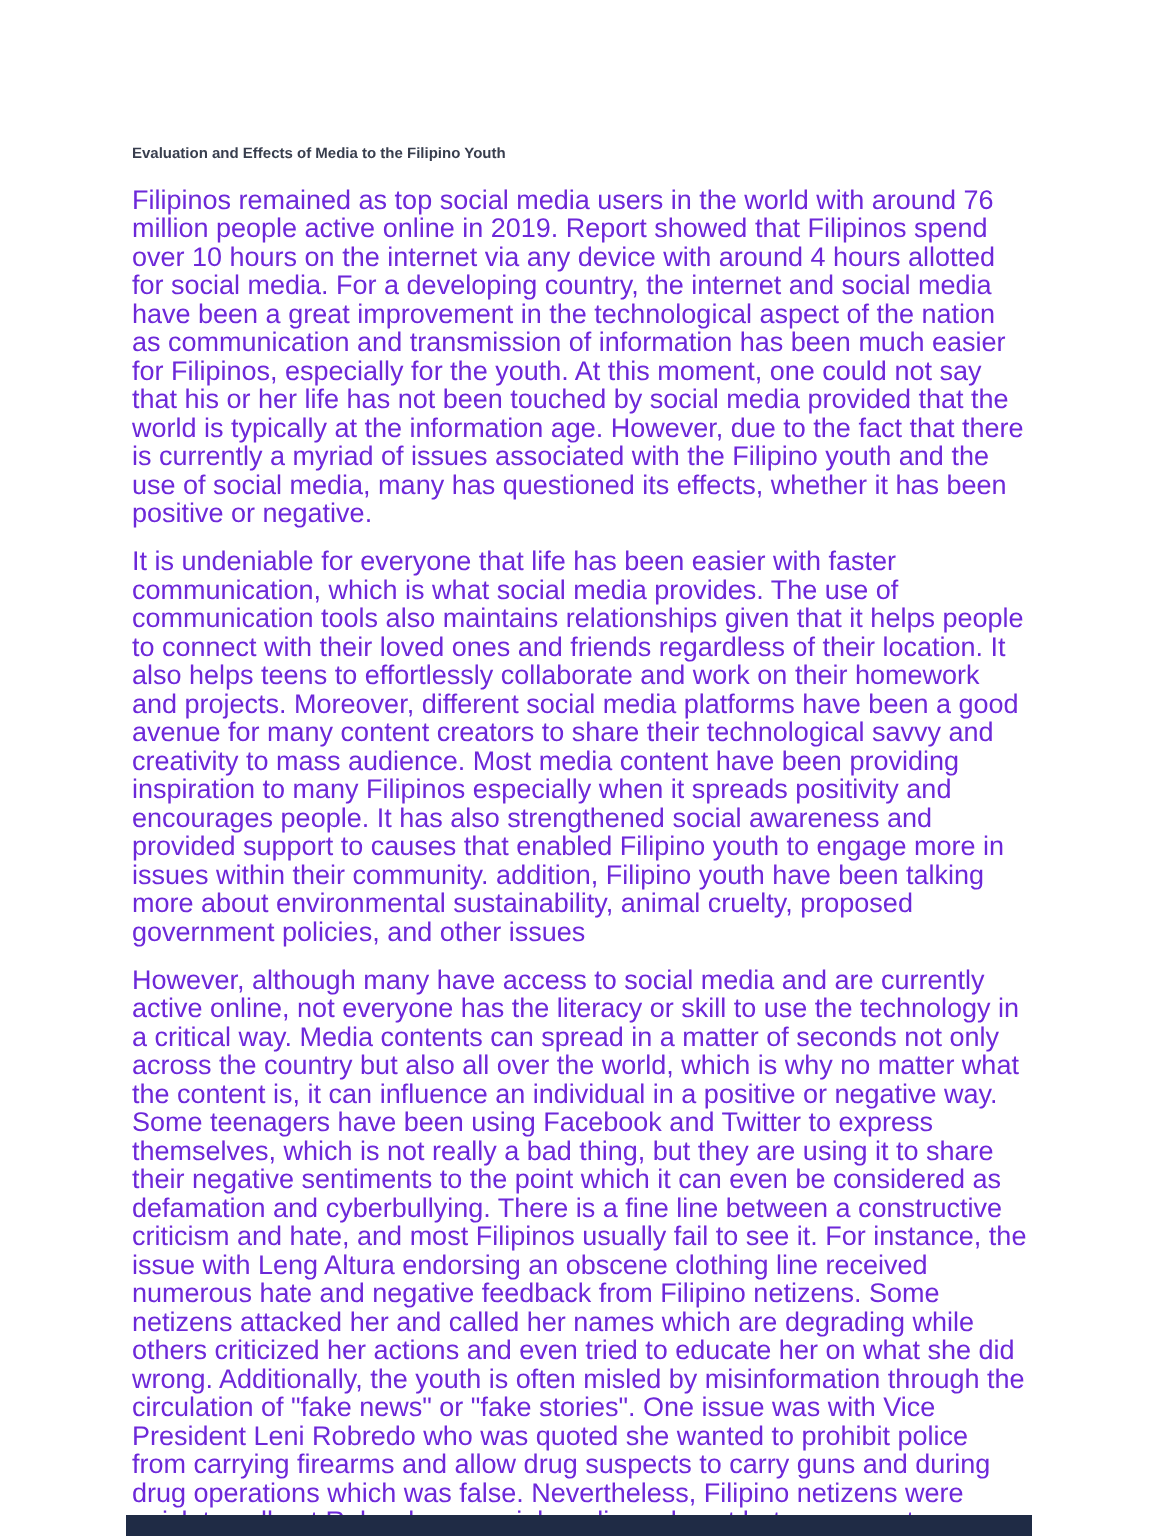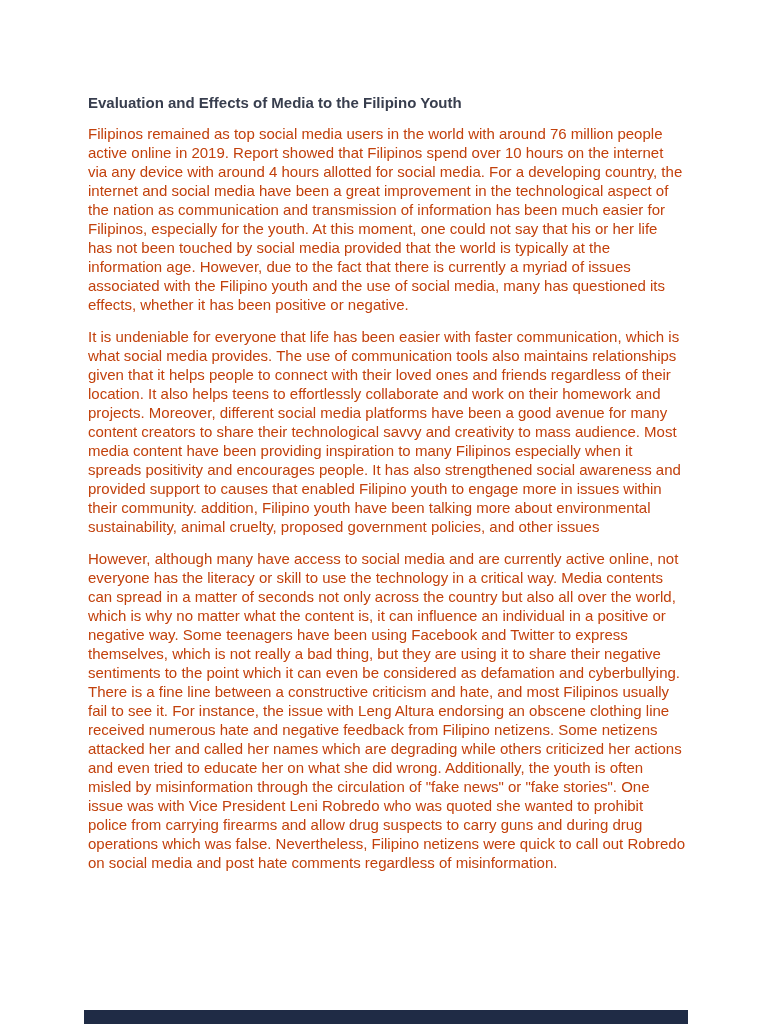--- a/index.html
+++ b/index.html
@@ -19,30 +19,30 @@
     inset: 0;
     background: #ffffff;
   }
   .content {
     position: absolute;
     left: 88px;
     top: 93px;
     width: 597px;
   }
   .doc-title {
-    font-size: 15px;
+    font-size: 10px;
     line-height: 19px;
     font-weight: bold;
     color: #383e4e;
     margin: 0 0 12px 0;
   }
   .doc-paragraph {
-    font-size: 15px;
+    font-size: 18px;
     line-height: 19px;
-    color: #c2410c;
+    color: #6d28d9;
     margin: 0 0 13px 0;
     text-align: left;
   }
   .doc-paragraph.after-break {
   }
   .bottom-bar {
     position: absolute;
     left: 84px;
     width: 604px;
     bottom: 0;

